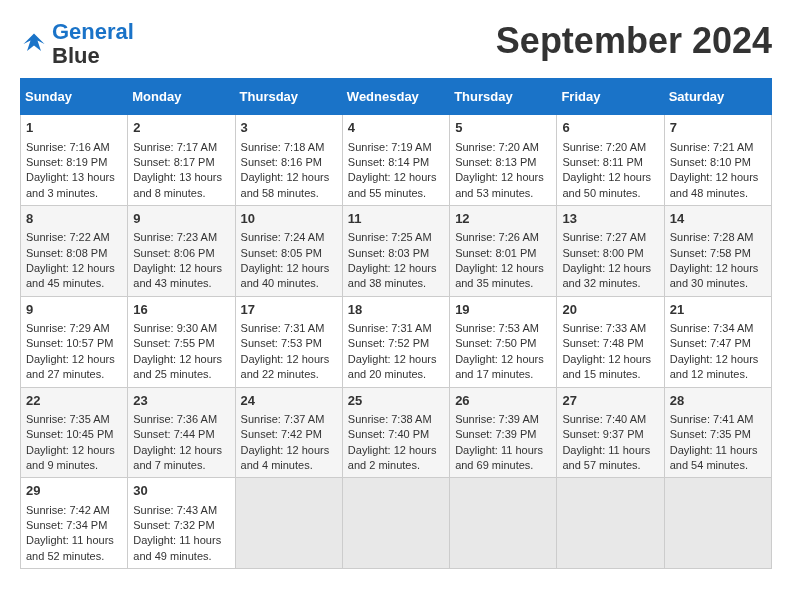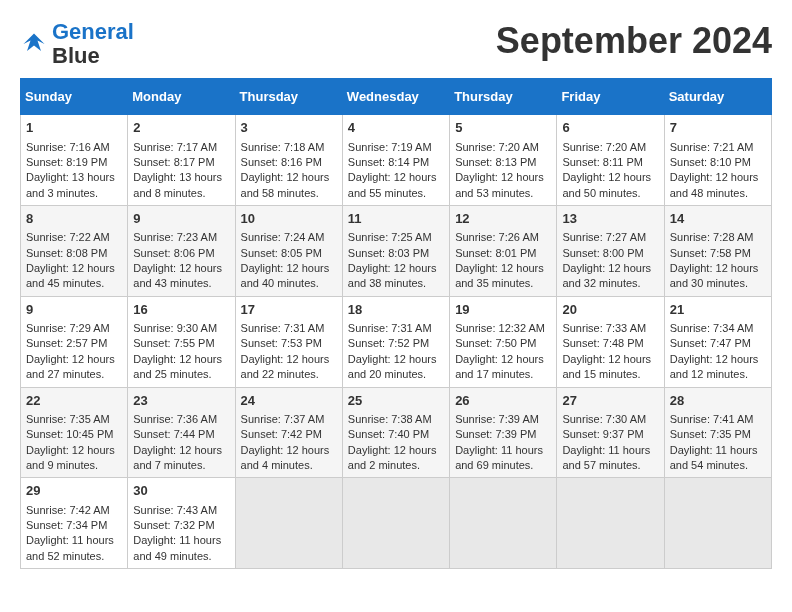--- a/index.html
+++ b/index.html
@@ -127,35 +127,35 @@
       <tr>
         <td><span class="day-num">8</span><span>Sunrise: 7:22 AM</span><br><span>Sunset: 8:08 PM</span><br><span>Daylight: 12 hours and 45 minutes.</span></td>
         <td><span class="day-num">9</span><span>Sunrise: 7:23 AM</span><br><span>Sunset: 8:06 PM</span><br><span>Daylight: 12 hours and 43 minutes.</span></td>
         <td><span class="day-num">10</span><span>Sunrise: 7:24 AM</span><br><span>Sunset: 8:05 PM</span><br><span>Daylight: 12 hours and 40 minutes.</span></td>
         <td><span class="day-num">11</span><span>Sunrise: 7:25 AM</span><br><span>Sunset: 8:03 PM</span><br><span>Daylight: 12 hours and 38 minutes.</span></td>
         <td><span class="day-num">12</span><span>Sunrise: 7:26 AM</span><br><span>Sunset: 8:01 PM</span><br><span>Daylight: 12 hours and 35 minutes.</span></td>
         <td><span class="day-num">13</span><span>Sunrise: 7:27 AM</span><br><span>Sunset: 8:00 PM</span><br><span>Daylight: 12 hours and 32 minutes.</span></td>
         <td><span class="day-num">14</span><span>Sunrise: 7:28 AM</span><br><span>Sunset: 7:58 PM</span><br><span>Daylight: 12 hours and 30 minutes.</span></td>
       </tr>
       <tr>
-        <td><span class="day-num">9</span><span>Sunrise: 7:29 AM</span><br><span>Sunset: 2:57 PM</span><br><span>Daylight: 12 hours and 27 minutes.</span></td>
+        <td><span class="day-num">9</span><span>Sunrise: 7:29 AM</span><br><span>Sunset: 10:57 PM</span><br><span>Daylight: 12 hours and 27 minutes.</span></td>
         <td><span class="day-num">16</span><span>Sunrise: 9:30 AM</span><br><span>Sunset: 7:55 PM</span><br><span>Daylight: 12 hours and 25 minutes.</span></td>
         <td><span class="day-num">17</span><span>Sunrise: 7:31 AM</span><br><span>Sunset: 7:53 PM</span><br><span>Daylight: 12 hours and 22 minutes.</span></td>
         <td><span class="day-num">18</span><span>Sunrise: 7:31 AM</span><br><span>Sunset: 7:52 PM</span><br><span>Daylight: 12 hours and 20 minutes.</span></td>
-        <td><span class="day-num">19</span><span>Sunrise: 12:32 AM</span><br><span>Sunset: 7:50 PM</span><br><span>Daylight: 12 hours and 17 minutes.</span></td>
+        <td><span class="day-num">19</span><span>Sunrise: 7:53 AM</span><br><span>Sunset: 7:50 PM</span><br><span>Daylight: 12 hours and 17 minutes.</span></td>
         <td><span class="day-num">20</span><span>Sunrise: 7:33 AM</span><br><span>Sunset: 7:48 PM</span><br><span>Daylight: 12 hours and 15 minutes.</span></td>
         <td><span class="day-num">21</span><span>Sunrise: 7:34 AM</span><br><span>Sunset: 7:47 PM</span><br><span>Daylight: 12 hours and 12 minutes.</span></td>
       </tr>
       <tr>
         <td><span class="day-num">22</span><span>Sunrise: 7:35 AM</span><br><span>Sunset: 10:45 PM</span><br><span>Daylight: 12 hours and 9 minutes.</span></td>
         <td><span class="day-num">23</span><span>Sunrise: 7:36 AM</span><br><span>Sunset: 7:44 PM</span><br><span>Daylight: 12 hours and 7 minutes.</span></td>
         <td><span class="day-num">24</span><span>Sunrise: 7:37 AM</span><br><span>Sunset: 7:42 PM</span><br><span>Daylight: 12 hours and 4 minutes.</span></td>
         <td><span class="day-num">25</span><span>Sunrise: 7:38 AM</span><br><span>Sunset: 7:40 PM</span><br><span>Daylight: 12 hours and 2 minutes.</span></td>
         <td><span class="day-num">26</span><span>Sunrise: 7:39 AM</span><br><span>Sunset: 7:39 PM</span><br><span>Daylight: 11 hours and 69 minutes.</span></td>
-        <td><span class="day-num">27</span><span>Sunrise: 7:30 AM</span><br><span>Sunset: 9:37 PM</span><br><span>Daylight: 11 hours and 57 minutes.</span></td>
+        <td><span class="day-num">27</span><span>Sunrise: 7:40 AM</span><br><span>Sunset: 9:37 PM</span><br><span>Daylight: 11 hours and 57 minutes.</span></td>
         <td><span class="day-num">28</span><span>Sunrise: 7:41 AM</span><br><span>Sunset: 7:35 PM</span><br><span>Daylight: 11 hours and 54 minutes.</span></td>
       </tr>
       <tr>
         <td><span class="day-num">29</span><span>Sunrise: 7:42 AM</span><br><span>Sunset: 7:34 PM</span><br><span>Daylight: 11 hours and 52 minutes.</span></td>
         <td><span class="day-num">30</span><span>Sunrise: 7:43 AM</span><br><span>Sunset: 7:32 PM</span><br><span>Daylight: 11 hours and 49 minutes.</span></td>
         <td class="empty"></td>
         <td class="empty"></td>
         <td class="empty"></td>
         <td class="empty"></td>
         <td class="empty"></td>

